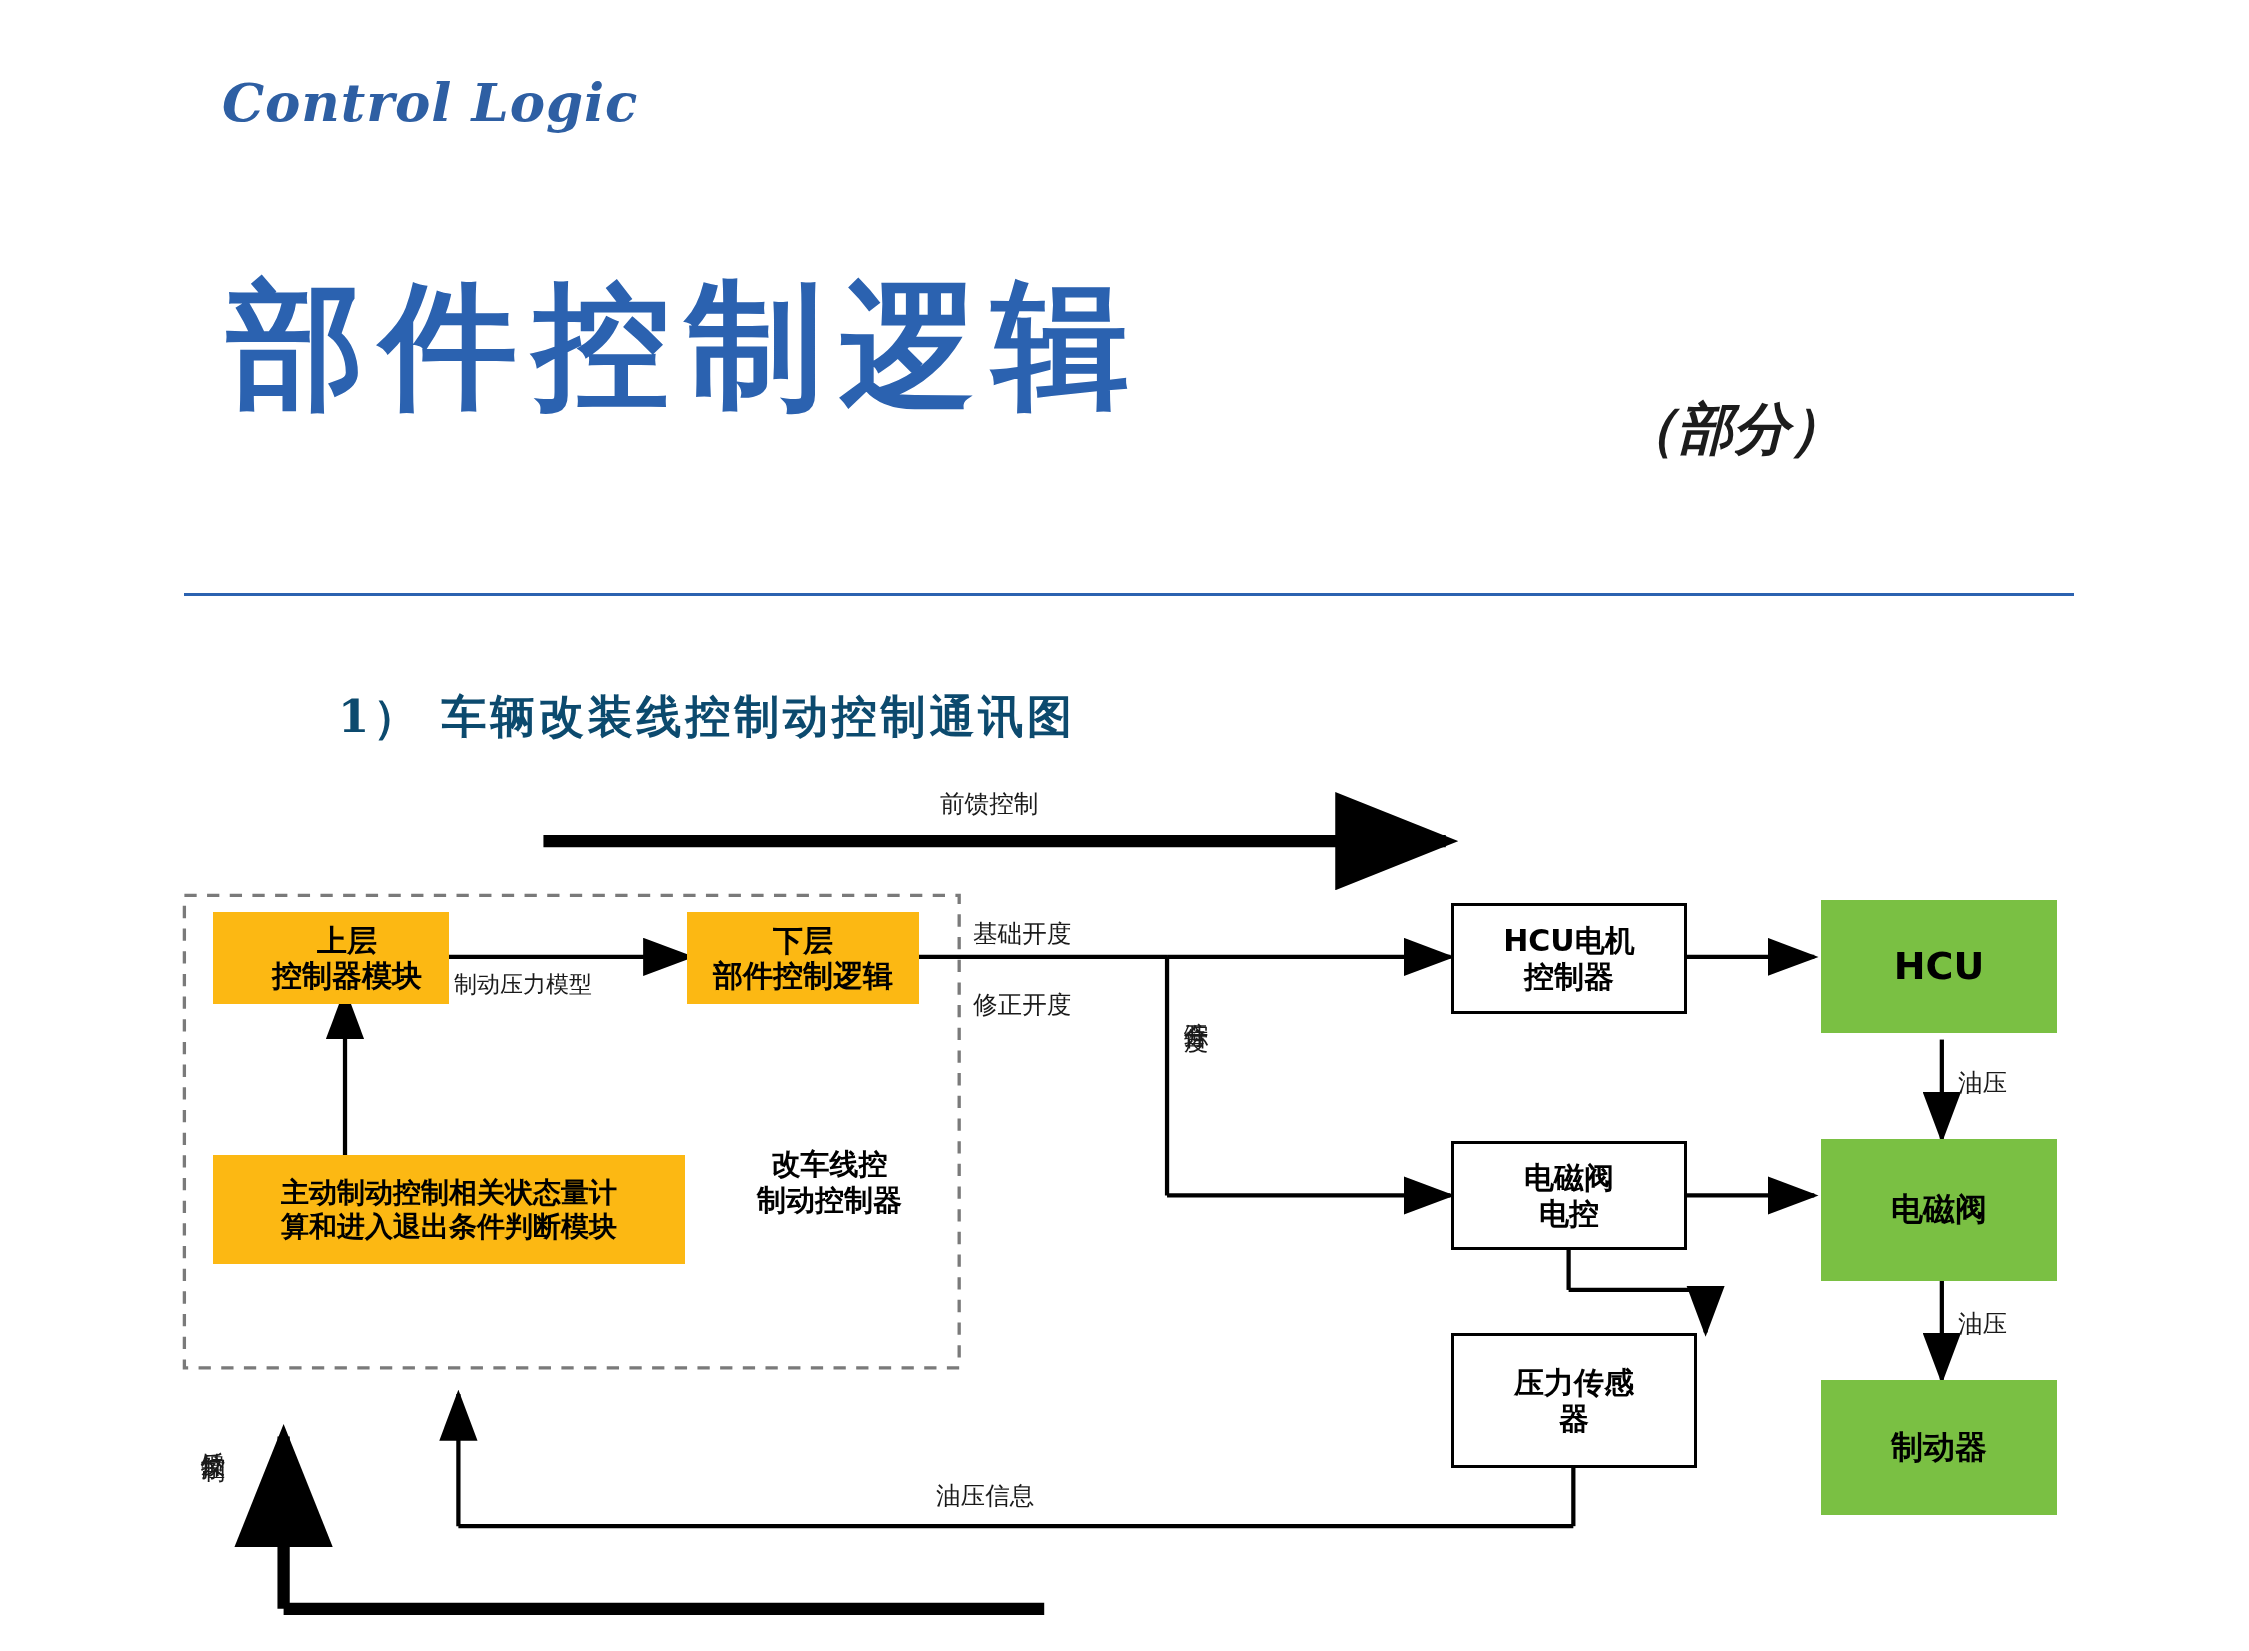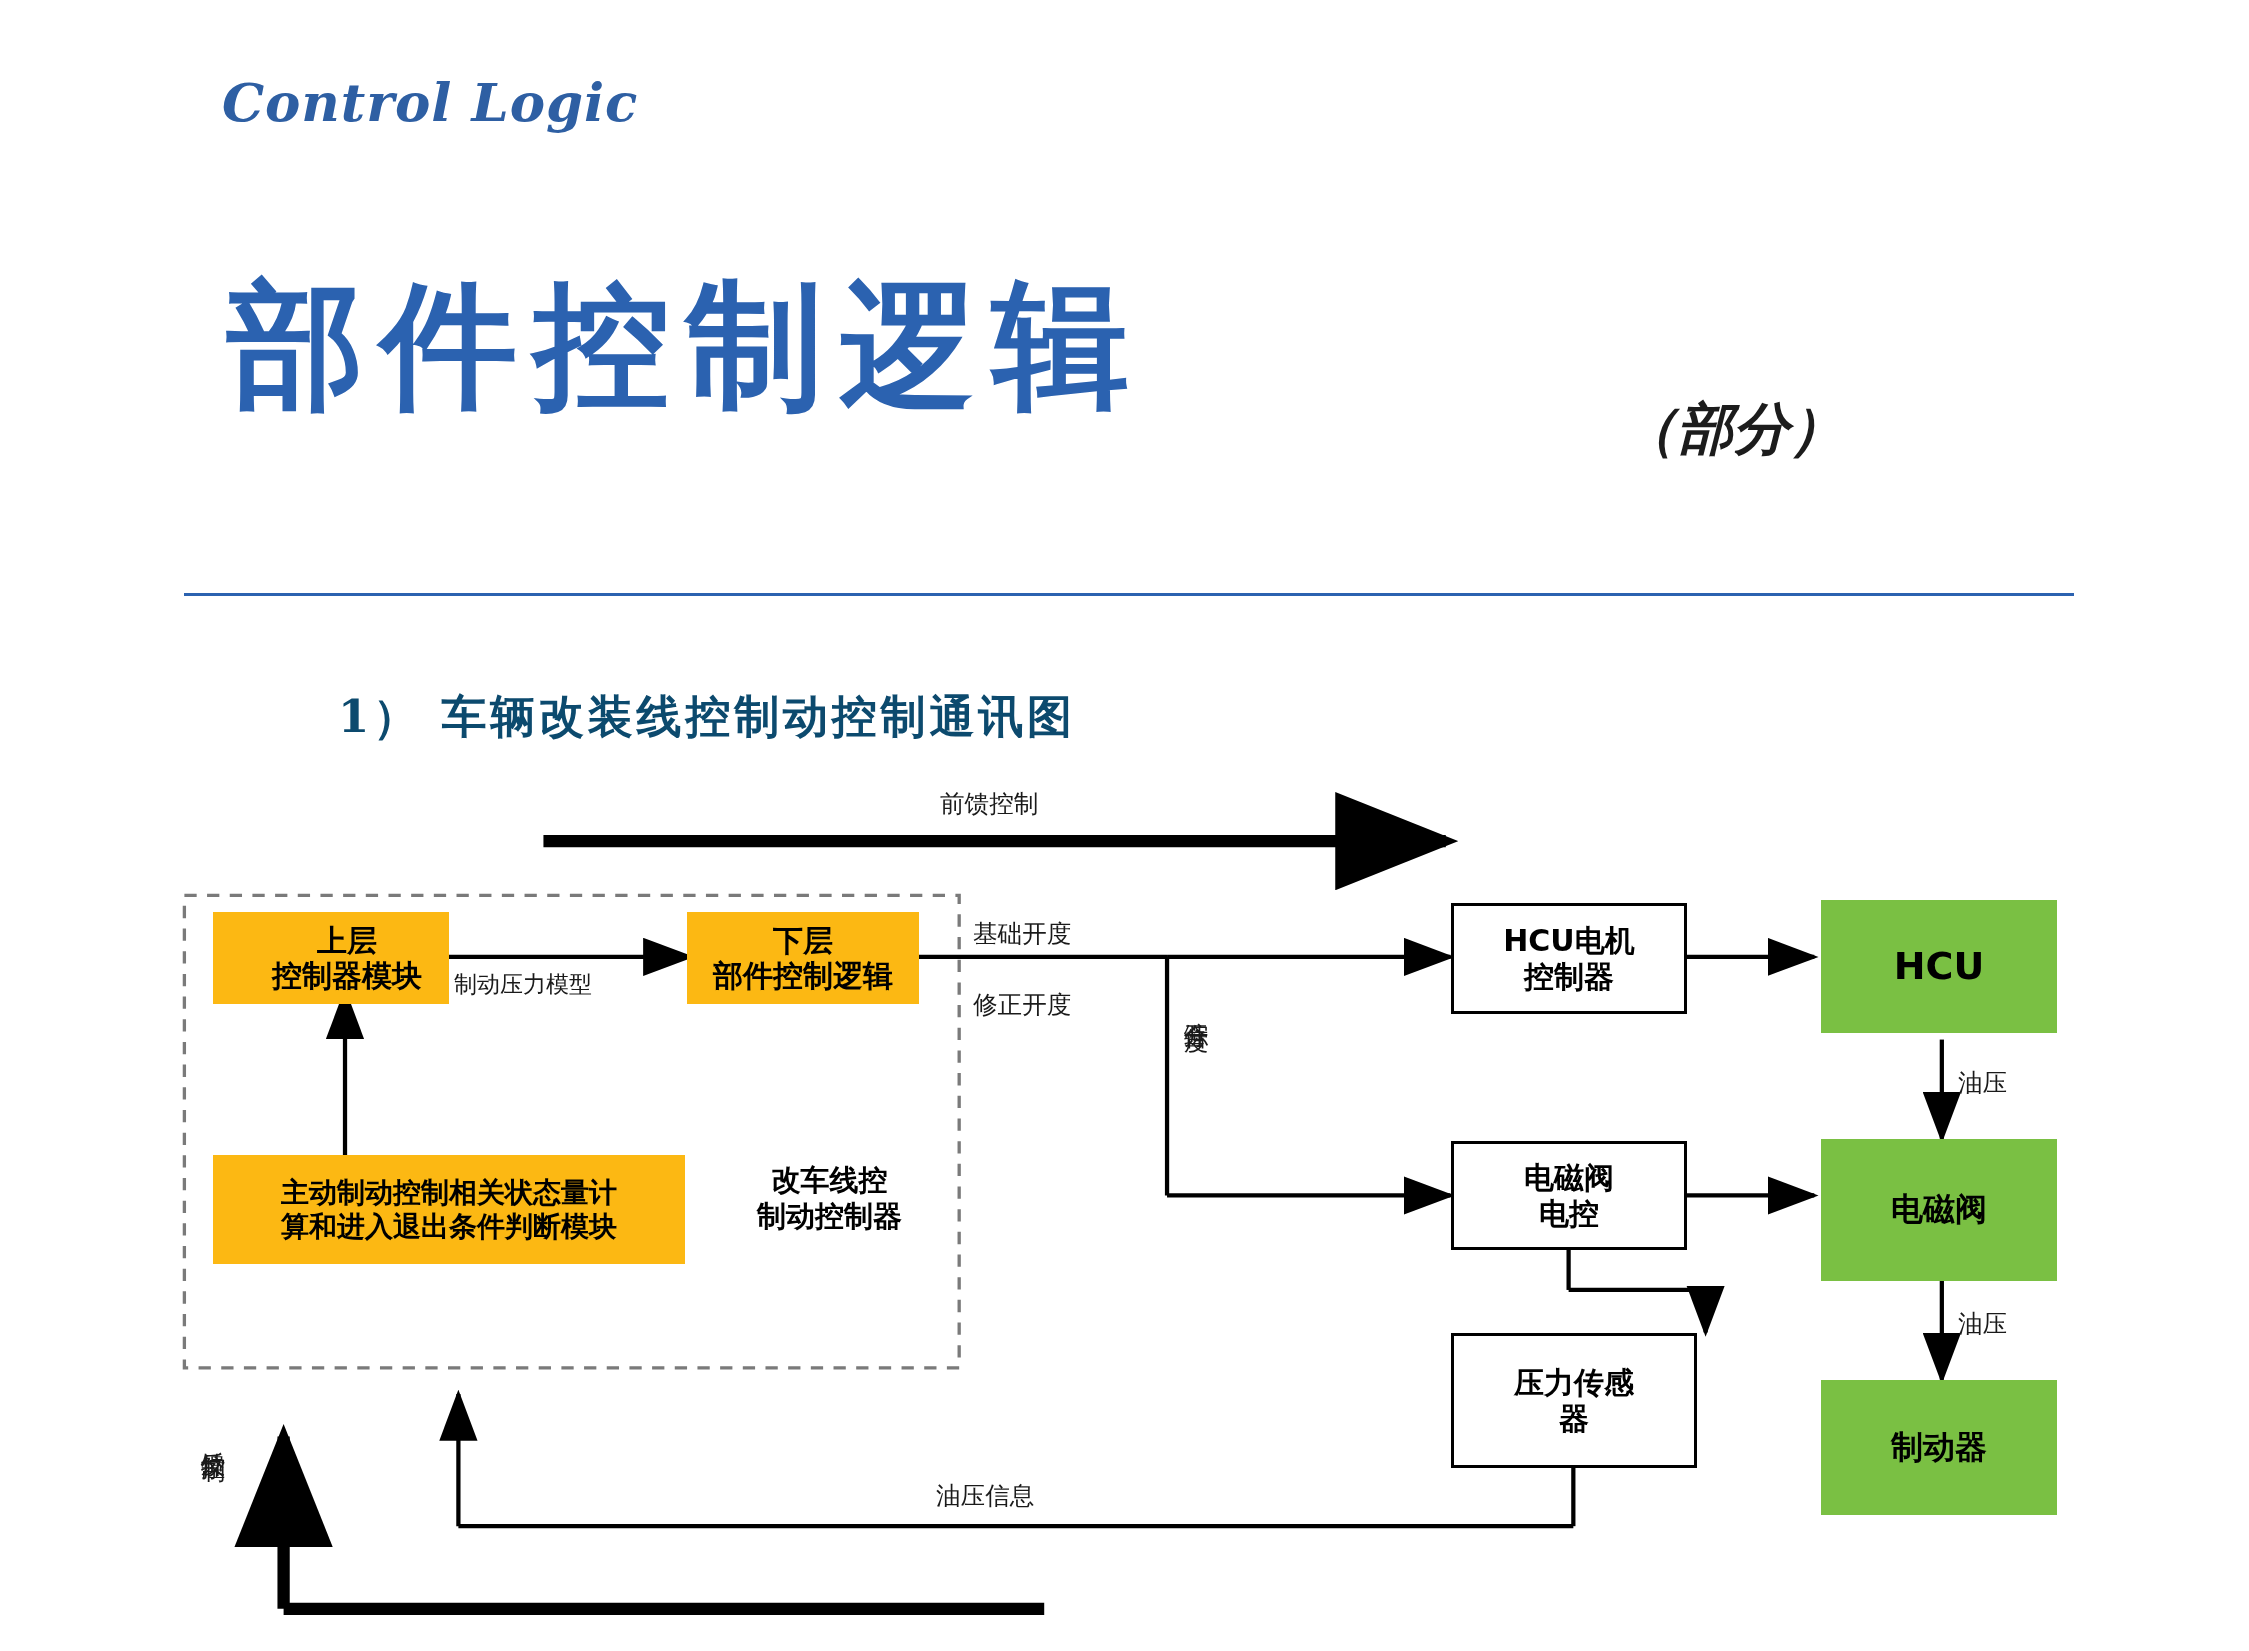--- a/index.html
+++ b/index.html
@@ -216,21 +216,21 @@
 
     <div class="node white" style="left:1451px; top:558px; width:246px; height:135px; font-size:30px;">压力传感
 器</div>
 
     <div class="node green" style="left:1821px; top:125px; width:236px; height:133px; font-size:38px;">HCU</div>
 
     <div class="node green" style="left:1821px; top:364px; width:236px; height:142px; font-size:32px;">电磁阀</div>
 
     <div class="node green" style="left:1821px; top:605px; width:236px; height:135px; font-size:32px;">制动器</div>
 
-    <div class="group-caption" style="left:728px; top:387px; width:203px;">改车线控
+    <div class="group-caption" style="left:728px; top:371px; width:203px;">改车线控
 制动控制器</div>
 
     <div class="label" style="left:940px; top:14px;">前馈控制</div>
 
     <div class="label" style="left:454px; top:196px; font-size:23px;">制动压力模型</div>
 
     <div class="label" style="left:973px; top:144px;">基础开度</div>
 
     <div class="label" style="left:973px; top:215px;">修正开度</div>
 

